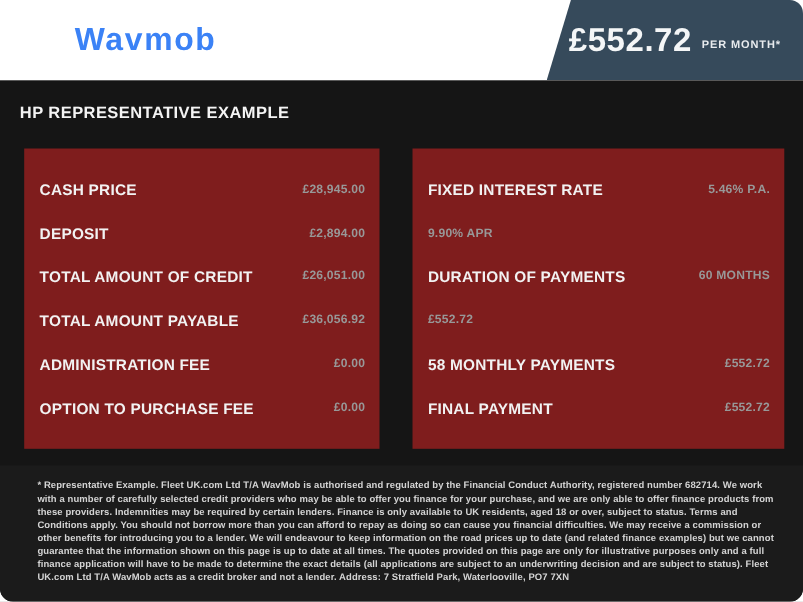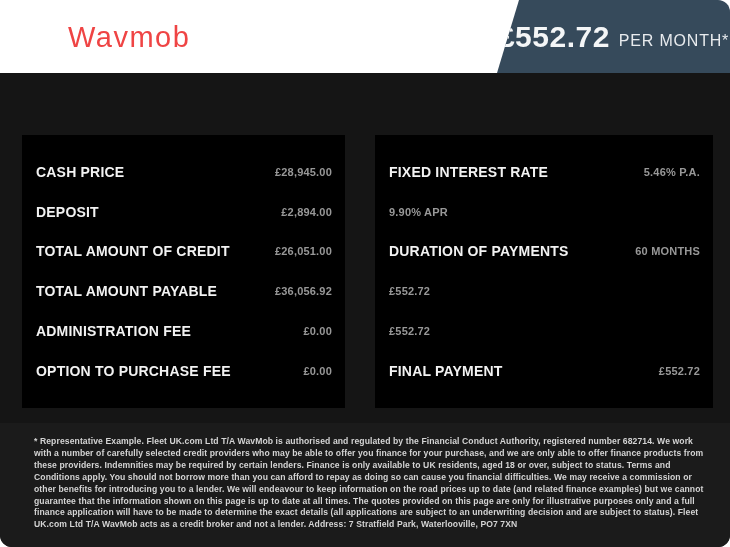--- a/index.html
+++ b/index.html
@@ -5,37 +5,37 @@
   * { margin:0; padding:0; box-sizing:border-box; }
   html,body { background:#ffffff; width:730px; height:547px; overflow:hidden;
               font-family:"Liberation Sans", sans-serif; }
 
   .card { position:relative; width:730px; height:547px; background:#ffffff;
           border-radius:12px; overflow:hidden; }
 
   
   .top { position:relative; height:73px; background:#ffffff; }
   .logo { position:absolute; left:68px; top:50%; transform:translateY(-50%);
-          font-size:29px; font-weight:400; color:#ef4444; letter-spacing:1.5px; }
+          font-size:29px; font-weight:700; color:#3b82f6; letter-spacing:1.5px; }
   .price-flag { position:absolute; top:0; right:0; width:233px; height:73px;
                 background:#364a5b;
                 clip-path:polygon(22px 0, 100% 0, 100% 100%, 0 100%);
                 display:flex; align-items:center; justify-content:center; gap:9px; }
   .price-big { color:#f4f6f7; font-size:30px; font-weight:bold; letter-spacing:0.5px; }
-  .price-small { color:#e8ebee; font-size:16px; font-weight:normal; letter-spacing:0.8px;
+  .price-small { color:#e8ebee; font-size:10px; font-weight:bold; letter-spacing:0.8px;
                  padding-top:9px; }
 
   
   .body { position:absolute; top:73px; left:0; right:0; bottom:0; background:#151515; }
   .section-title { position:absolute; top:21px; left:18px; color:#f4f4f4;
                    font-size:15px; font-weight:bold; letter-spacing:0.4px; }
 
   .panels { position:absolute; top:62px; left:22px; height:273px; width:691px;
             display:flex; gap:30px; }
-  .panel { background:#000000; height:273px; padding:17px 13px 0 14px; }
+  .panel { background:#7f1d1d; height:273px; padding:17px 13px 0 14px; }
   .panel.left  { width:323px; }
   .panel.right { width:338px; }
 
   .row { height:39.8px; display:flex; align-items:center;
          justify-content:space-between; }
   .lbl { color:#f2f2f2; font-size:14px; font-weight:bold; letter-spacing:0.2px;
          white-space:nowrap; }
   .val { color:#989898; font-size:11px; font-weight:bold; letter-spacing:0.2px;
          white-space:nowrap; text-align:right; }
 
@@ -52,20 +52,21 @@
 
   <div class="top">
     <div class="logo">Wavmob</div>
     <div class="price-flag">
       <span class="price-big">£552.72</span>
       <span class="price-small">PER MONTH*</span>
     </div>
   </div>
 
   <div class="body">
+    <div class="section-title">HP REPRESENTATIVE EXAMPLE</div>
 
     <div class="panels">
 
       <div class="panel left">
         <div class="row">
           <span class="lbl">CASH PRICE</span>
           <span class="val">£28,945.00</span>
         </div>
         <div class="row">
           <span class="lbl">DEPOSIT</span>
@@ -98,20 +99,21 @@
           <span class="val">9.90% APR</span>
         </div>
         <div class="row">
           <span class="lbl">DURATION OF PAYMENTS</span>
           <span class="val">60 MONTHS</span>
         </div>
         <div class="row">
           <span class="val">£552.72</span>
         </div>
         <div class="row">
+          <span class="lbl">58 MONTHLY PAYMENTS</span>
           <span class="val">£552.72</span>
         </div>
         <div class="row">
           <span class="lbl">FINAL PAYMENT</span>
           <span class="val">£552.72</span>
         </div>
       </div>
 
     </div>
 

